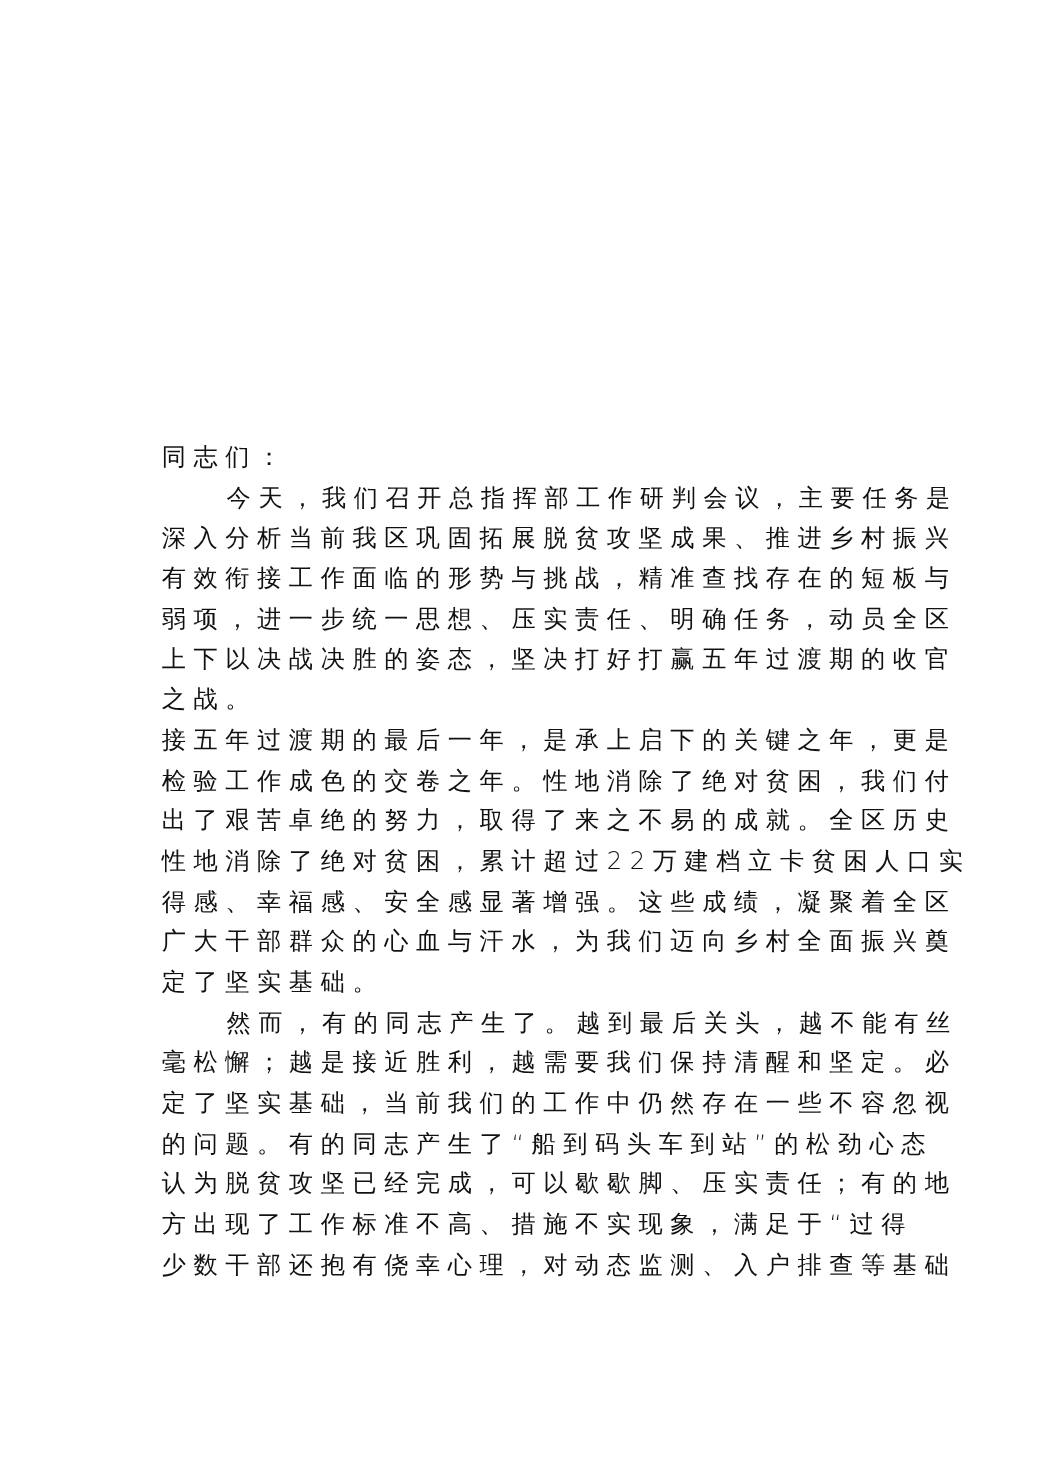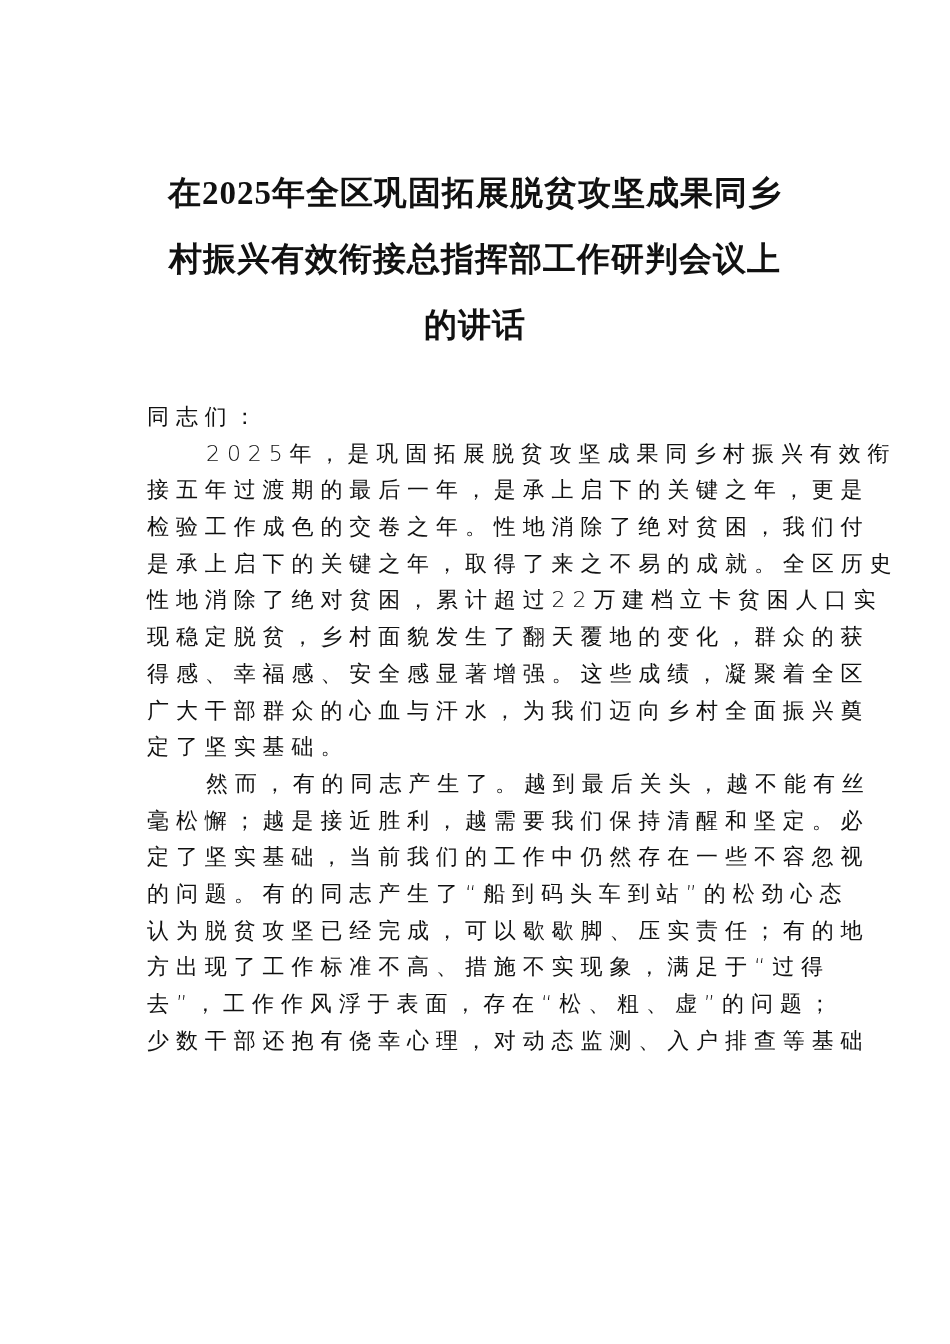--- a/index.html
+++ b/index.html
@@ -13,46 +13,46 @@
   .body { position:absolute; left:147px; width:660px; top:399px;
           font-size:22px; line-height:36.7px; letter-spacing:6.9px;
           font-family: "DejaVu Sans", "Liberation Sans", sans-serif; font-weight:300; }
   .line { white-space:nowrap; height:36.7px; overflow:visible; }
   .ind { padding-left:59px; }
 </style>
 </head>
 <body>
 
 <div class="page">
-  <div class="title">
-    <div>在2025年全区巩固拓展脱贫攻坚成果同乡</div>
-    <div>村振兴有效衔接总指挥部工作研判会议上</div>
-    <div>的讲话</div>
-  </div>
 
   <div class="body">
     <div class="line">同志们：</div>
 
+    <div>
+      <div class="line ind">今天，我们召开总指挥部工作研判会议，主要任务是</div>
+      <div class="line">深入分析当前我区巩固拓展脱贫攻坚成果、推进乡村振兴</div>
+      <div class="line">有效衔接工作面临的形势与挑战，精准查找存在的短板与</div>
+      <div class="line">弱项，进一步统一思想、压实责任、明确任务，动员全区</div>
+      <div class="line">上下以决战决胜的姿态，坚决打好打赢五年过渡期的收官</div>
+      <div class="line">之战。</div>
+    </div>
 
     <div>
-      <div class="line ind">2025年，是巩固拓展脱贫攻坚成果同乡村振兴有效衔</div>
       <div class="line">接五年过渡期的最后一年，是承上启下的关键之年，更是</div>
       <div class="line">检验工作成色的交卷之年。性地消除了绝对贫困，我们付</div>
-      <div class="line">是承上启下的关键之年，取得了来之不易的成就。全区历史</div>
+      <div class="line">出了艰苦卓绝的努力，取得了来之不易的成就。全区历史</div>
       <div class="line">性地消除了绝对贫困，累计超过22万建档立卡贫困人口实</div>
-      <div class="line">现稳定脱贫，乡村面貌发生了翻天覆地的变化，群众的获</div>
       <div class="line">得感、幸福感、安全感显著增强。这些成绩，凝聚着全区</div>
       <div class="line">广大干部群众的心血与汗水，为我们迈向乡村全面振兴奠</div>
       <div class="line">定了坚实基础。</div>
     </div>
 
     <div>
       <div class="line ind">然而，有的同志产生了。越到最后关头，越不能有丝</div>
       <div class="line">毫松懈；越是接近胜利，越需要我们保持清醒和坚定。必</div>
       <div class="line">定了坚实基础，当前我们的工作中仍然存在一些不容忽视</div>
       <div class="line">的问题。有的同志产生了“船到码头车到站”的松劲心态</div>
       <div class="line">认为脱贫攻坚已经完成，可以歇歇脚、压实责任；有的地</div>
       <div class="line">方出现了工作标准不高、措施不实现象，满足于“过得</div>
-      <div class="line">去”，工作作风浮于表面，存在“松、粗、虚”的问题；</div>
       <div class="line">少数干部还抱有侥幸心理，对动态监测、入户排查等基础</div>
     </div>
   </div>
 </div>
 
 </body></html>

